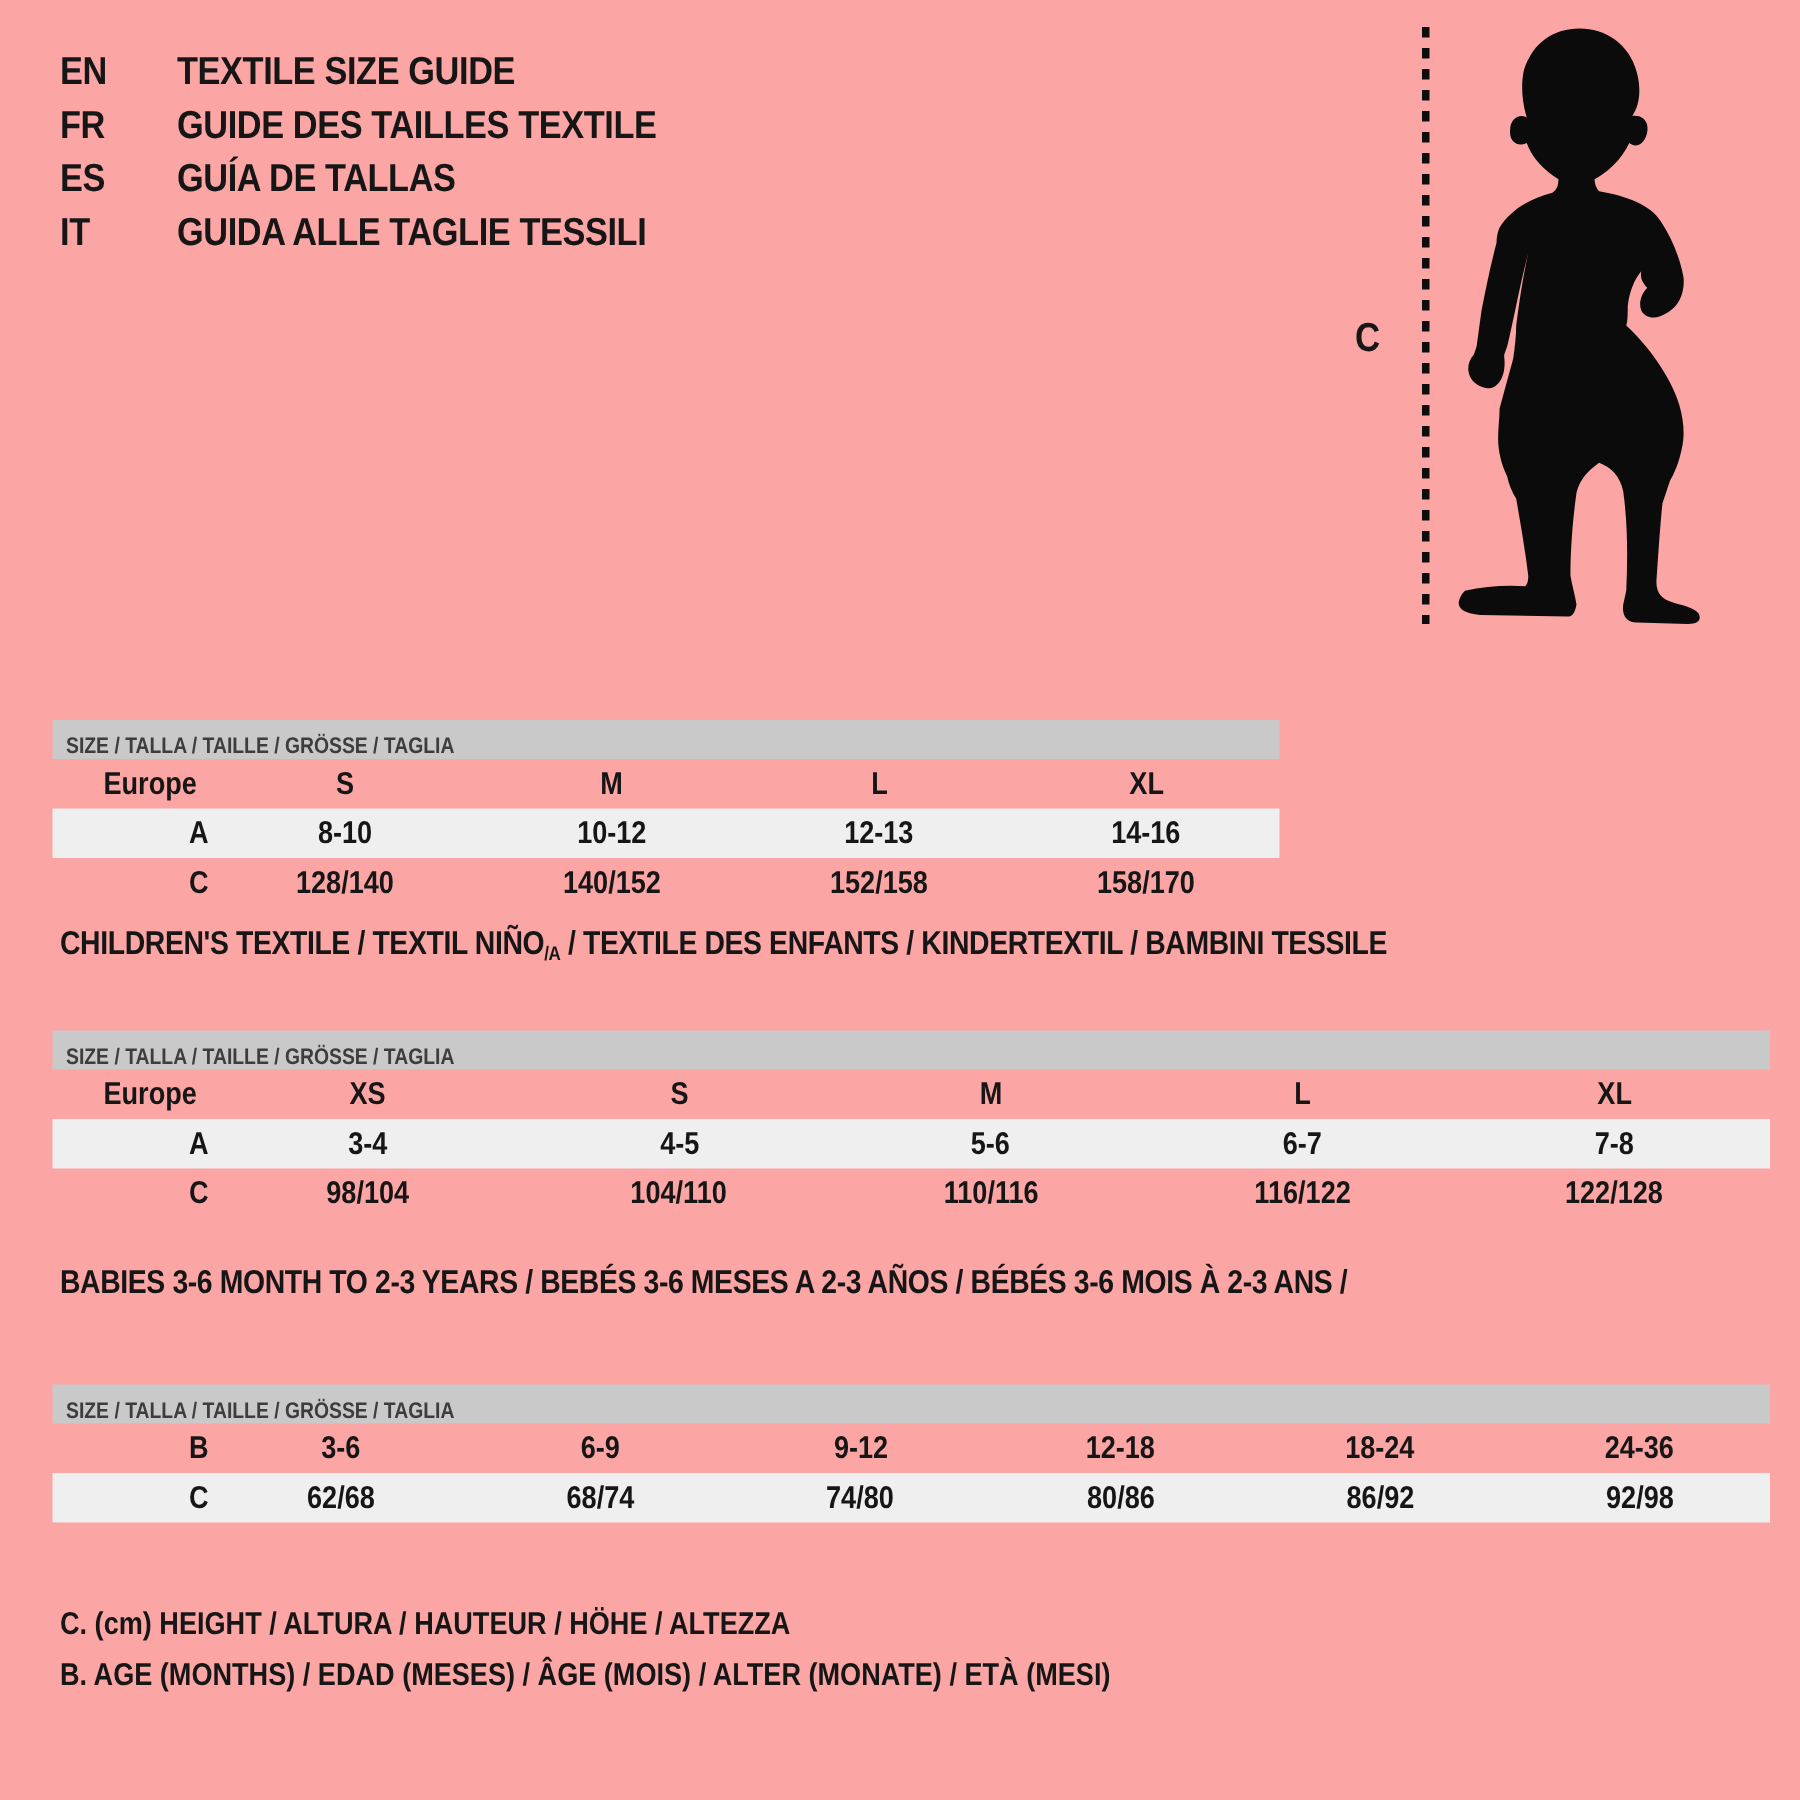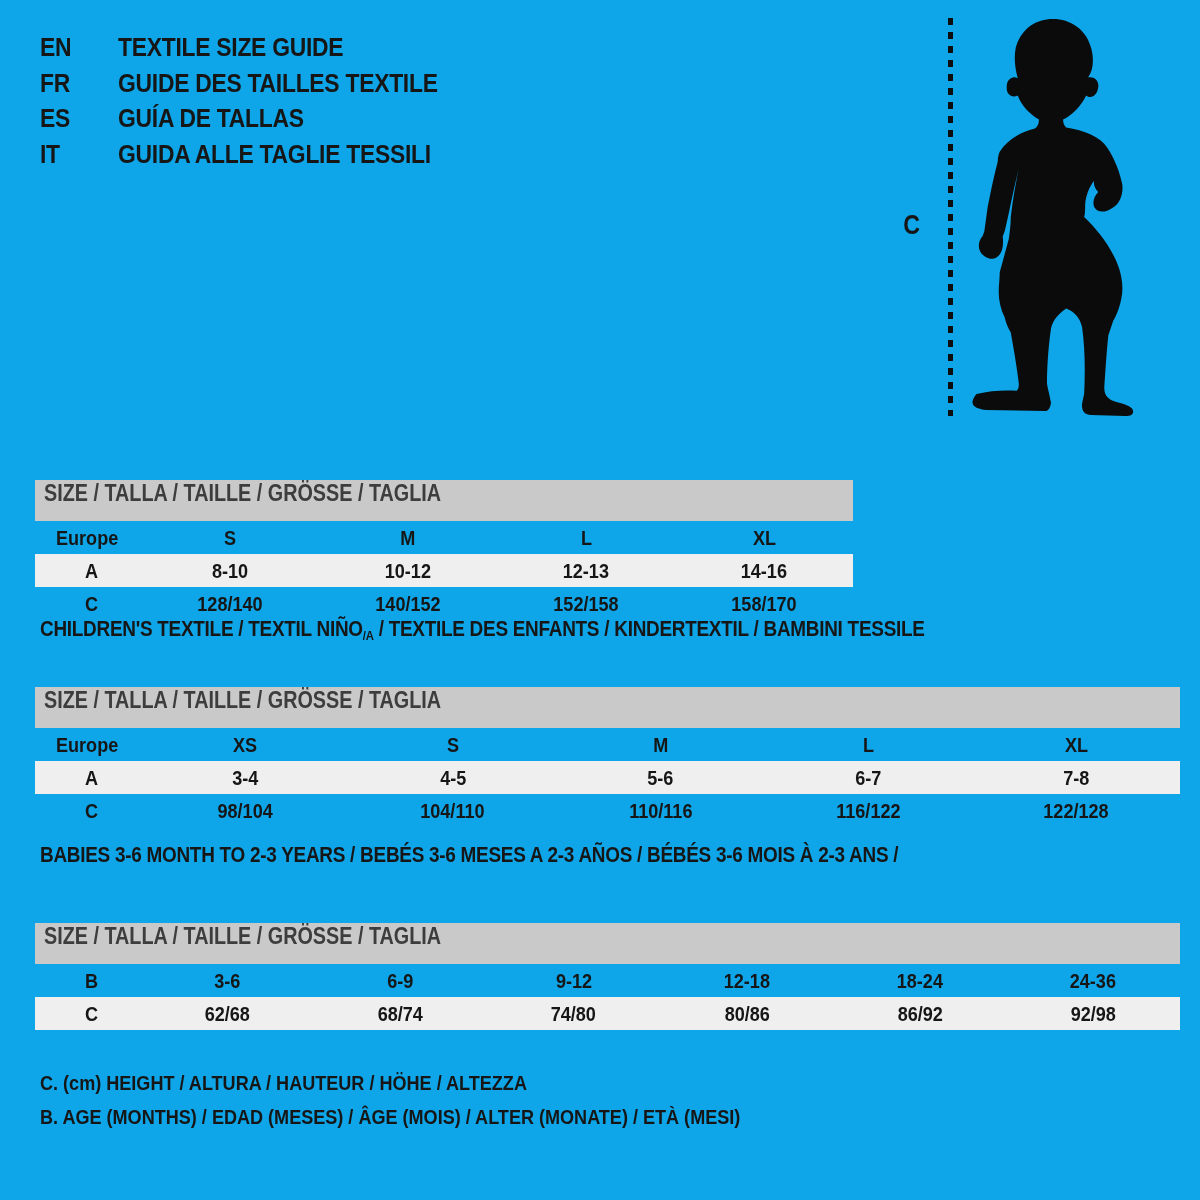--- a/index.html
+++ b/index.html
@@ -1,18 +1,18 @@
 <!DOCTYPE html>
 <html style="--band-bg: #c9c9c9; --band-text: #3d3d3d; --alt-row-bg: #efefef; --silhouette: #0b0b0b; --text: #161616;"><head>
 <meta charset="utf-8">
 <style>
   * { margin:0; padding:0; box-sizing:border-box; }
   html,body { background:#ffffff; }
   .page {
-    position:relative; width:1200px; height:1200px; background:#0ea5e9;
+    position:relative; width:1200px; height:1200px; background:#fca5a5;
     font-family:"Liberation Sans", sans-serif; font-weight:700; color:#161616;
     overflow:hidden;
   }
   .cx  { display:inline-block; transform:scaleX(0.86); white-space:nowrap; }
   .cxl { transform-origin:0 50%; }
 
   
   .lang-list { position:absolute; left:40px; top:30px; }
   .lang-row  { height:35.6px; display:flex; align-items:center; font-size:26px; letter-spacing:-0.3px; }
   .lang-code { display:inline-block; width:78px; transform:scaleX(0.88); transform-origin:0 50%; }
@@ -22,26 +22,26 @@
   .height-line { position:absolute; left:946px; top:16px; width:9px; height:402px; }
   .height-label{ position:absolute; left:902px; top:210px; font-size:27px; }
   .baby        { position:absolute; left:966px; top:16px; width:172px; height:402px; }
 
   
   .sec-title { position:absolute; left:40px; font-size:22px; letter-spacing:-0.3px; height:26px; display:flex; align-items:center; }
   .subA { font-size:0.60em; vertical-align:-0.30em; }
 
   
   .table { position:absolute; left:35px; }
-  .band  { height:41px; background:var(--band-bg,#c9c9c9); display:flex; align-items:flex-start;
-           padding-left:9px; font-size:23px; color:var(--band-text,#3d3d3d); }
+  .band  { height:26px; background:var(--band-bg,#c9c9c9); display:flex; align-items:flex-end;
+           padding-left:9px; font-size:15px; color:var(--band-text,#3d3d3d); }
   .trow  { height:33px; display:flex; align-items:center; font-size:21px; }
   .trow.alt { background:var(--alt-row-bg,#efefef); }
   .cell  { text-align:center; }
-  .cell.c0 { text-align:center; padding-left:9px; }
+  .cell.c0 { text-align:right; padding-left:9px; }
   .junior   { width:818px; }
   .junior .cell { width:178px; }
   .junior .cell.c0 { width:106px; }
   .children { width:1145px; }
   .children .cell { width:207.8px; }
   .children .cell.c0 { width:106px; }
   .babies   { width:1145px; }
   .babies .cell { width:173.1px; }
   .babies .cell.c0 { width:106px; }
 

